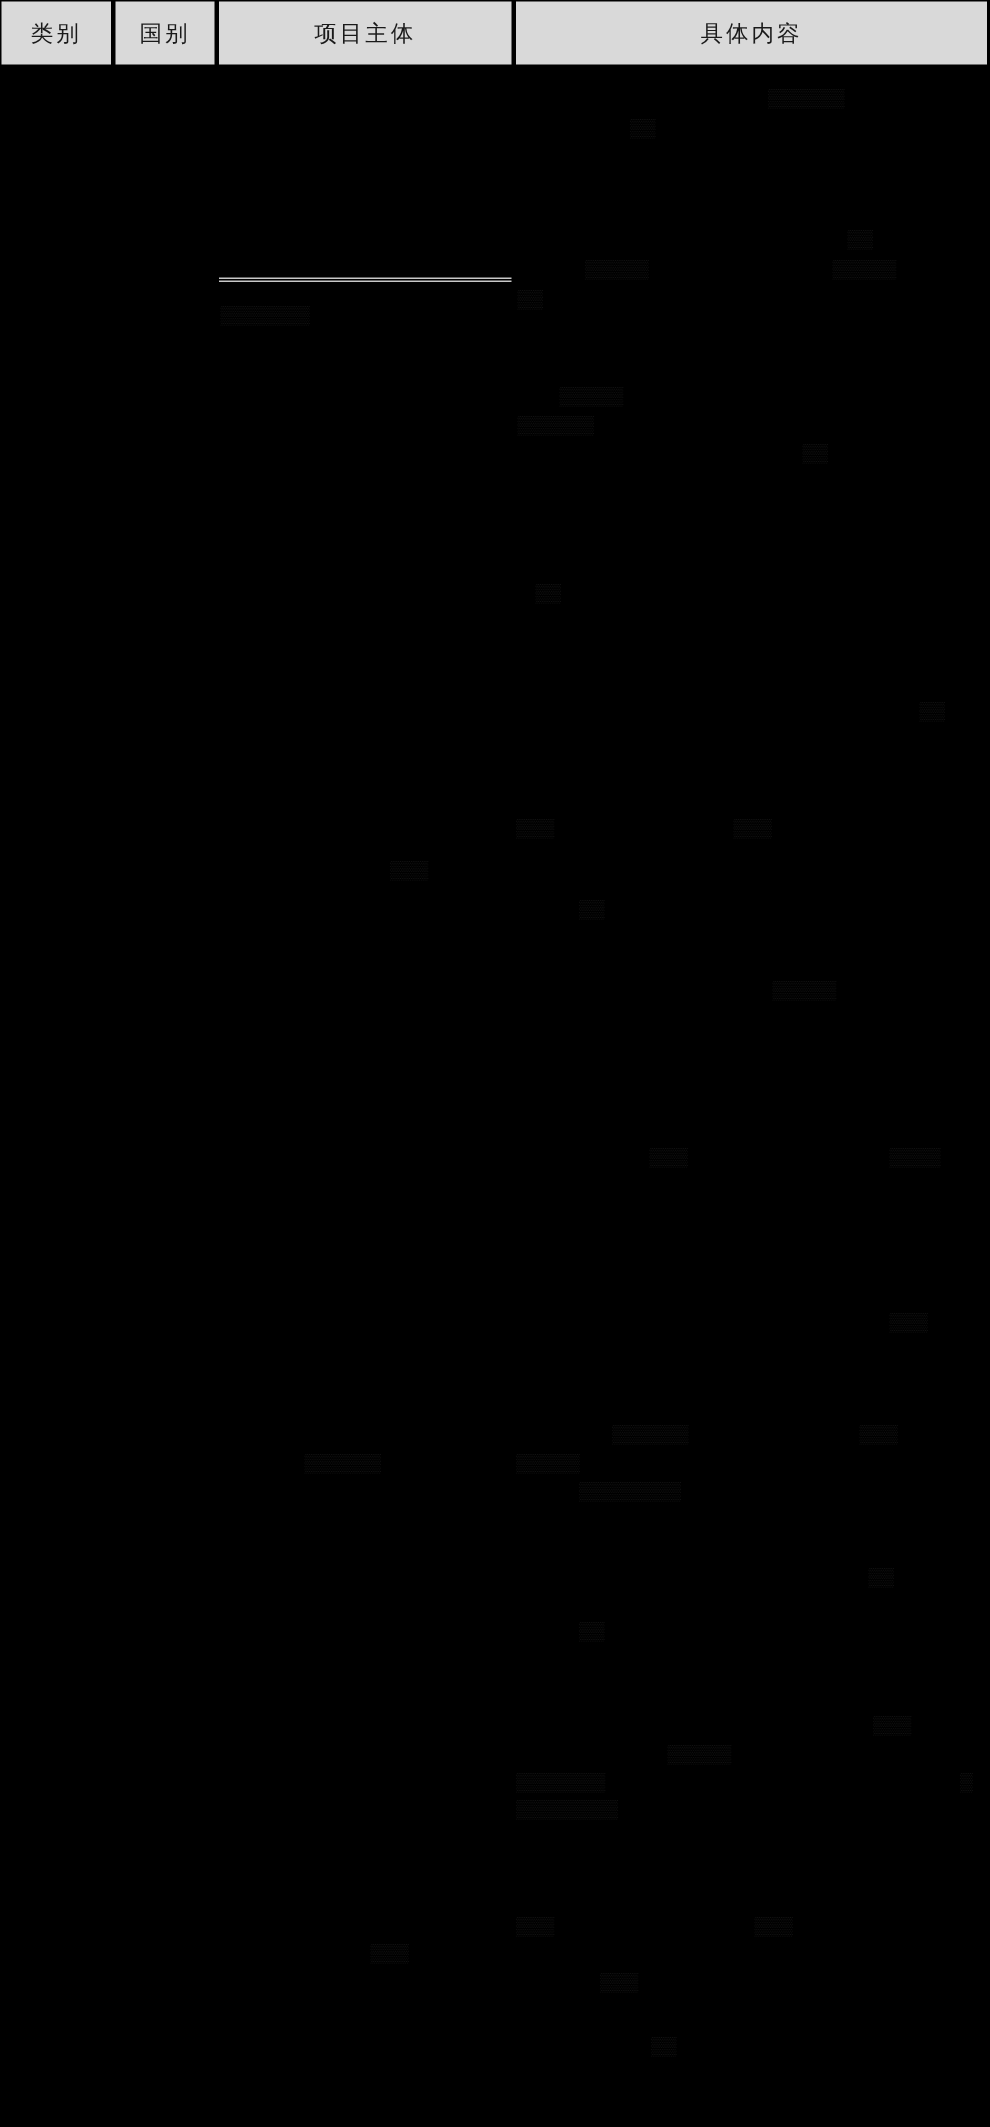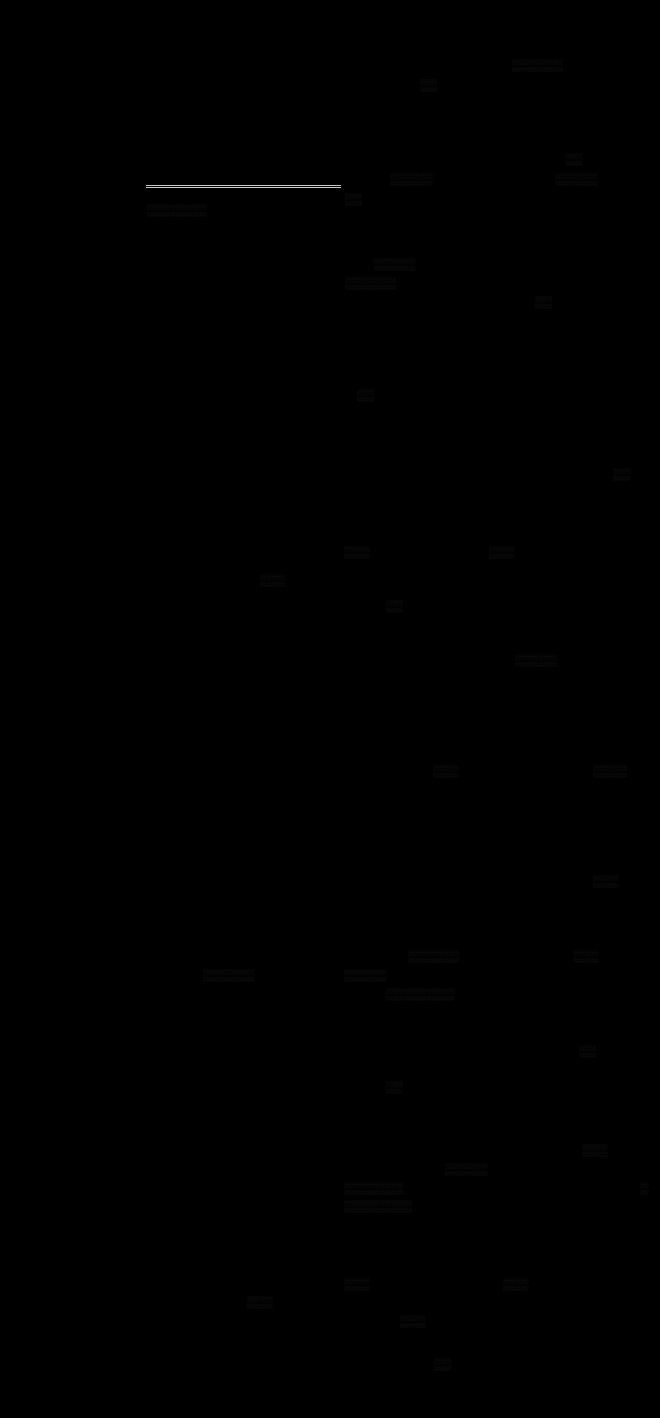--- a/index.html
+++ b/index.html
@@ -63,20 +63,26 @@
       height: 3px;
       border-top: 1px solid #c8c8c8;
       border-bottom: 1px solid #c8c8c8;
       box-sizing: border-box;
     }
   </style>
 </head>
 <body>
 
 <div class="table">
+  <div class="header-row">
+    <div class="hcell h-cat">类别</div>
+    <div class="hcell h-country">国别</div>
+    <div class="hcell h-entity">项目主体</div>
+    <div class="hcell h-content">具体内容</div>
+  </div>
 
   <div class="rule"></div>
 
   <div id="frags">
       <span class="frag" style="left: 512px; top: 58px;">▒▒▒▒▒▒</span>
       <span class="frag" style="left: 420px; top: 78px;">▒▒</span>
       <span class="frag" style="left: 565px; top: 152px;">▒▒</span>
       <span class="frag" style="left: 390px; top: 172px;">▒▒▒▒▒</span>
       <span class="frag" style="left: 555px; top: 172px;">▒▒▒▒▒</span>
       <span class="frag" style="left: 345px; top: 192px;">▒▒</span>

